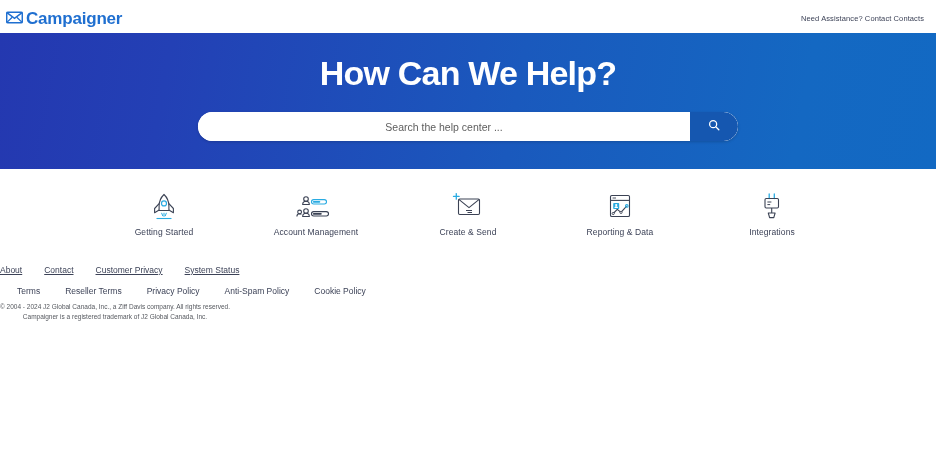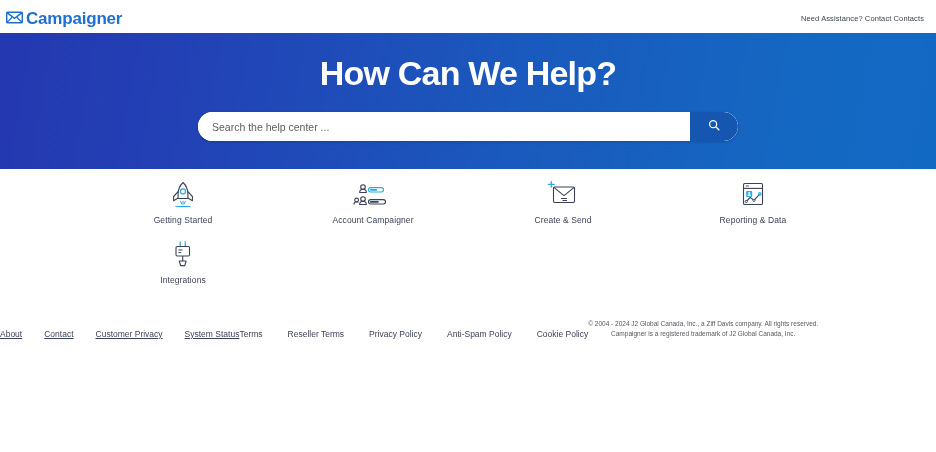--- a/index.html
+++ b/index.html
@@ -74,42 +74,43 @@
   }
   .search-input {
     flex: 1 1 auto;
     border: 0;
     outline: none;
     background: #ffffff;
     padding: 0 14px;
     font-family: "Liberation Sans", sans-serif;
     font-size: 10.5px;
     color: #4a4a4a;
+    text-align: center;
   }
   .search-input::placeholder { color: #5d5d5d; }
   .search-button {
     flex: 0 0 48px;
     border: 0;
     background: #1557b0;
     cursor: pointer;
     display: flex;
     align-items: center;
     justify-content: center;
     border-top-right-radius: 15px;
     border-bottom-right-radius: 15px;
   }
 
   
   .categories {
     padding: 10px 0 0 0;
     display: grid;
-    grid-template-columns: repeat(4, 1fr);
+    grid-template-columns: repeat(5, 1fr);
     row-gap: 0px;
     width: 760px;
-    margin: 0 auto;
+    margin: 12px auto;
   }
   .cat {
     display: flex;
     flex-direction: column;
     align-items: center;
     justify-content: flex-start;
     height: 60px;
     cursor: pointer;
     text-decoration: none;
   }
@@ -125,37 +126,38 @@
     color: #3c4257;
     letter-spacing: 0.1px;
     text-align: center;
     white-space: nowrap;
   }
 
   
   .footer {
     margin-top: 14px;
     display: flex;
-    flex-direction: row;
-    align-items: flex-end;
+    flex-direction: column;
+    align-items: flex-start;
   }
   .footer-row-primary {
     display: flex;
     gap: 22px;
   }
   .footer-row-primary a {
     font-size: 8.5px;
     color: #3c4257;
     text-decoration: underline;
     white-space: nowrap;
   }
   .footer-row-secondary {
     margin-top: 11px;
     display: flex;
     gap: 25px;
+    margin-left: 17px;
   }
   .footer-row-secondary a {
     font-size: 8.5px;
     color: #3c4257;
     text-decoration: none;
     white-space: nowrap;
   }
   .legal {
     margin-top: 6px;
     font-size: 6.5px;
@@ -222,21 +224,21 @@
         <rect x="15.5" y="6.6" width="15" height="4.4" rx="2.2" fill="none" stroke="#29abe2" stroke-width="1.1"></rect>
         <rect x="16.8" y="7.9" width="7.5" height="1.9" rx="0.95" fill="#29abe2"></rect>
         <circle cx="10" cy="18" r="2.3" fill="none" stroke="#3b4254" stroke-width="1.1"></circle>
         <path d="M6.7 23.5c0-1.9 1.5-3.2 3.3-3.2s3.3 1.3 3.3 3.2z" fill="none" stroke="#3b4254" stroke-width="1.1"></path>
         <circle cx="3.6" cy="19" r="1.9" fill="none" stroke="#3b4254" stroke-width="1.1"></circle>
         <path d="M0.9 23.5c0-1.6 1.2-2.7 2.7-2.7 0.7 0 1.3 0.2 1.8 0.6" fill="none" stroke="#3b4254" stroke-width="1.1"></path>
         <rect x="15.5" y="18.6" width="17" height="4.4" rx="2.2" fill="none" stroke="#3b4254" stroke-width="1.1"></rect>
         <rect x="16.8" y="19.9" width="9" height="1.9" rx="0.95" fill="#3b4254"></rect>
       </svg>
     </span>
-    <span class="cat-label">Account Campaigner</span>
+    <span class="cat-label">Account Management</span>
   </a>
 
   <a class="cat">
     <span class="cat-icon">
       <svg width="38" height="30" viewBox="0 0 38 30" aria-hidden="true">
         <rect x="9.5" y="7" width="21" height="15.5" rx="1.2" fill="none" stroke="#3b4254" stroke-width="1.1"></rect>
         <path d="M9.8 7.4 L20 15.6 L30.2 7.4" fill="none" stroke="#3b4254" stroke-width="1.1"></path>
         <line x1="17" y1="18.5" x2="23" y2="18.5" stroke="#3b4254" stroke-width="1"></line>
         <line x1="18.5" y1="20.5" x2="23" y2="20.5" stroke="#3b4254" stroke-width="1"></line>
         <g stroke="#29abe2" stroke-width="1.3" stroke-linecap="round">

